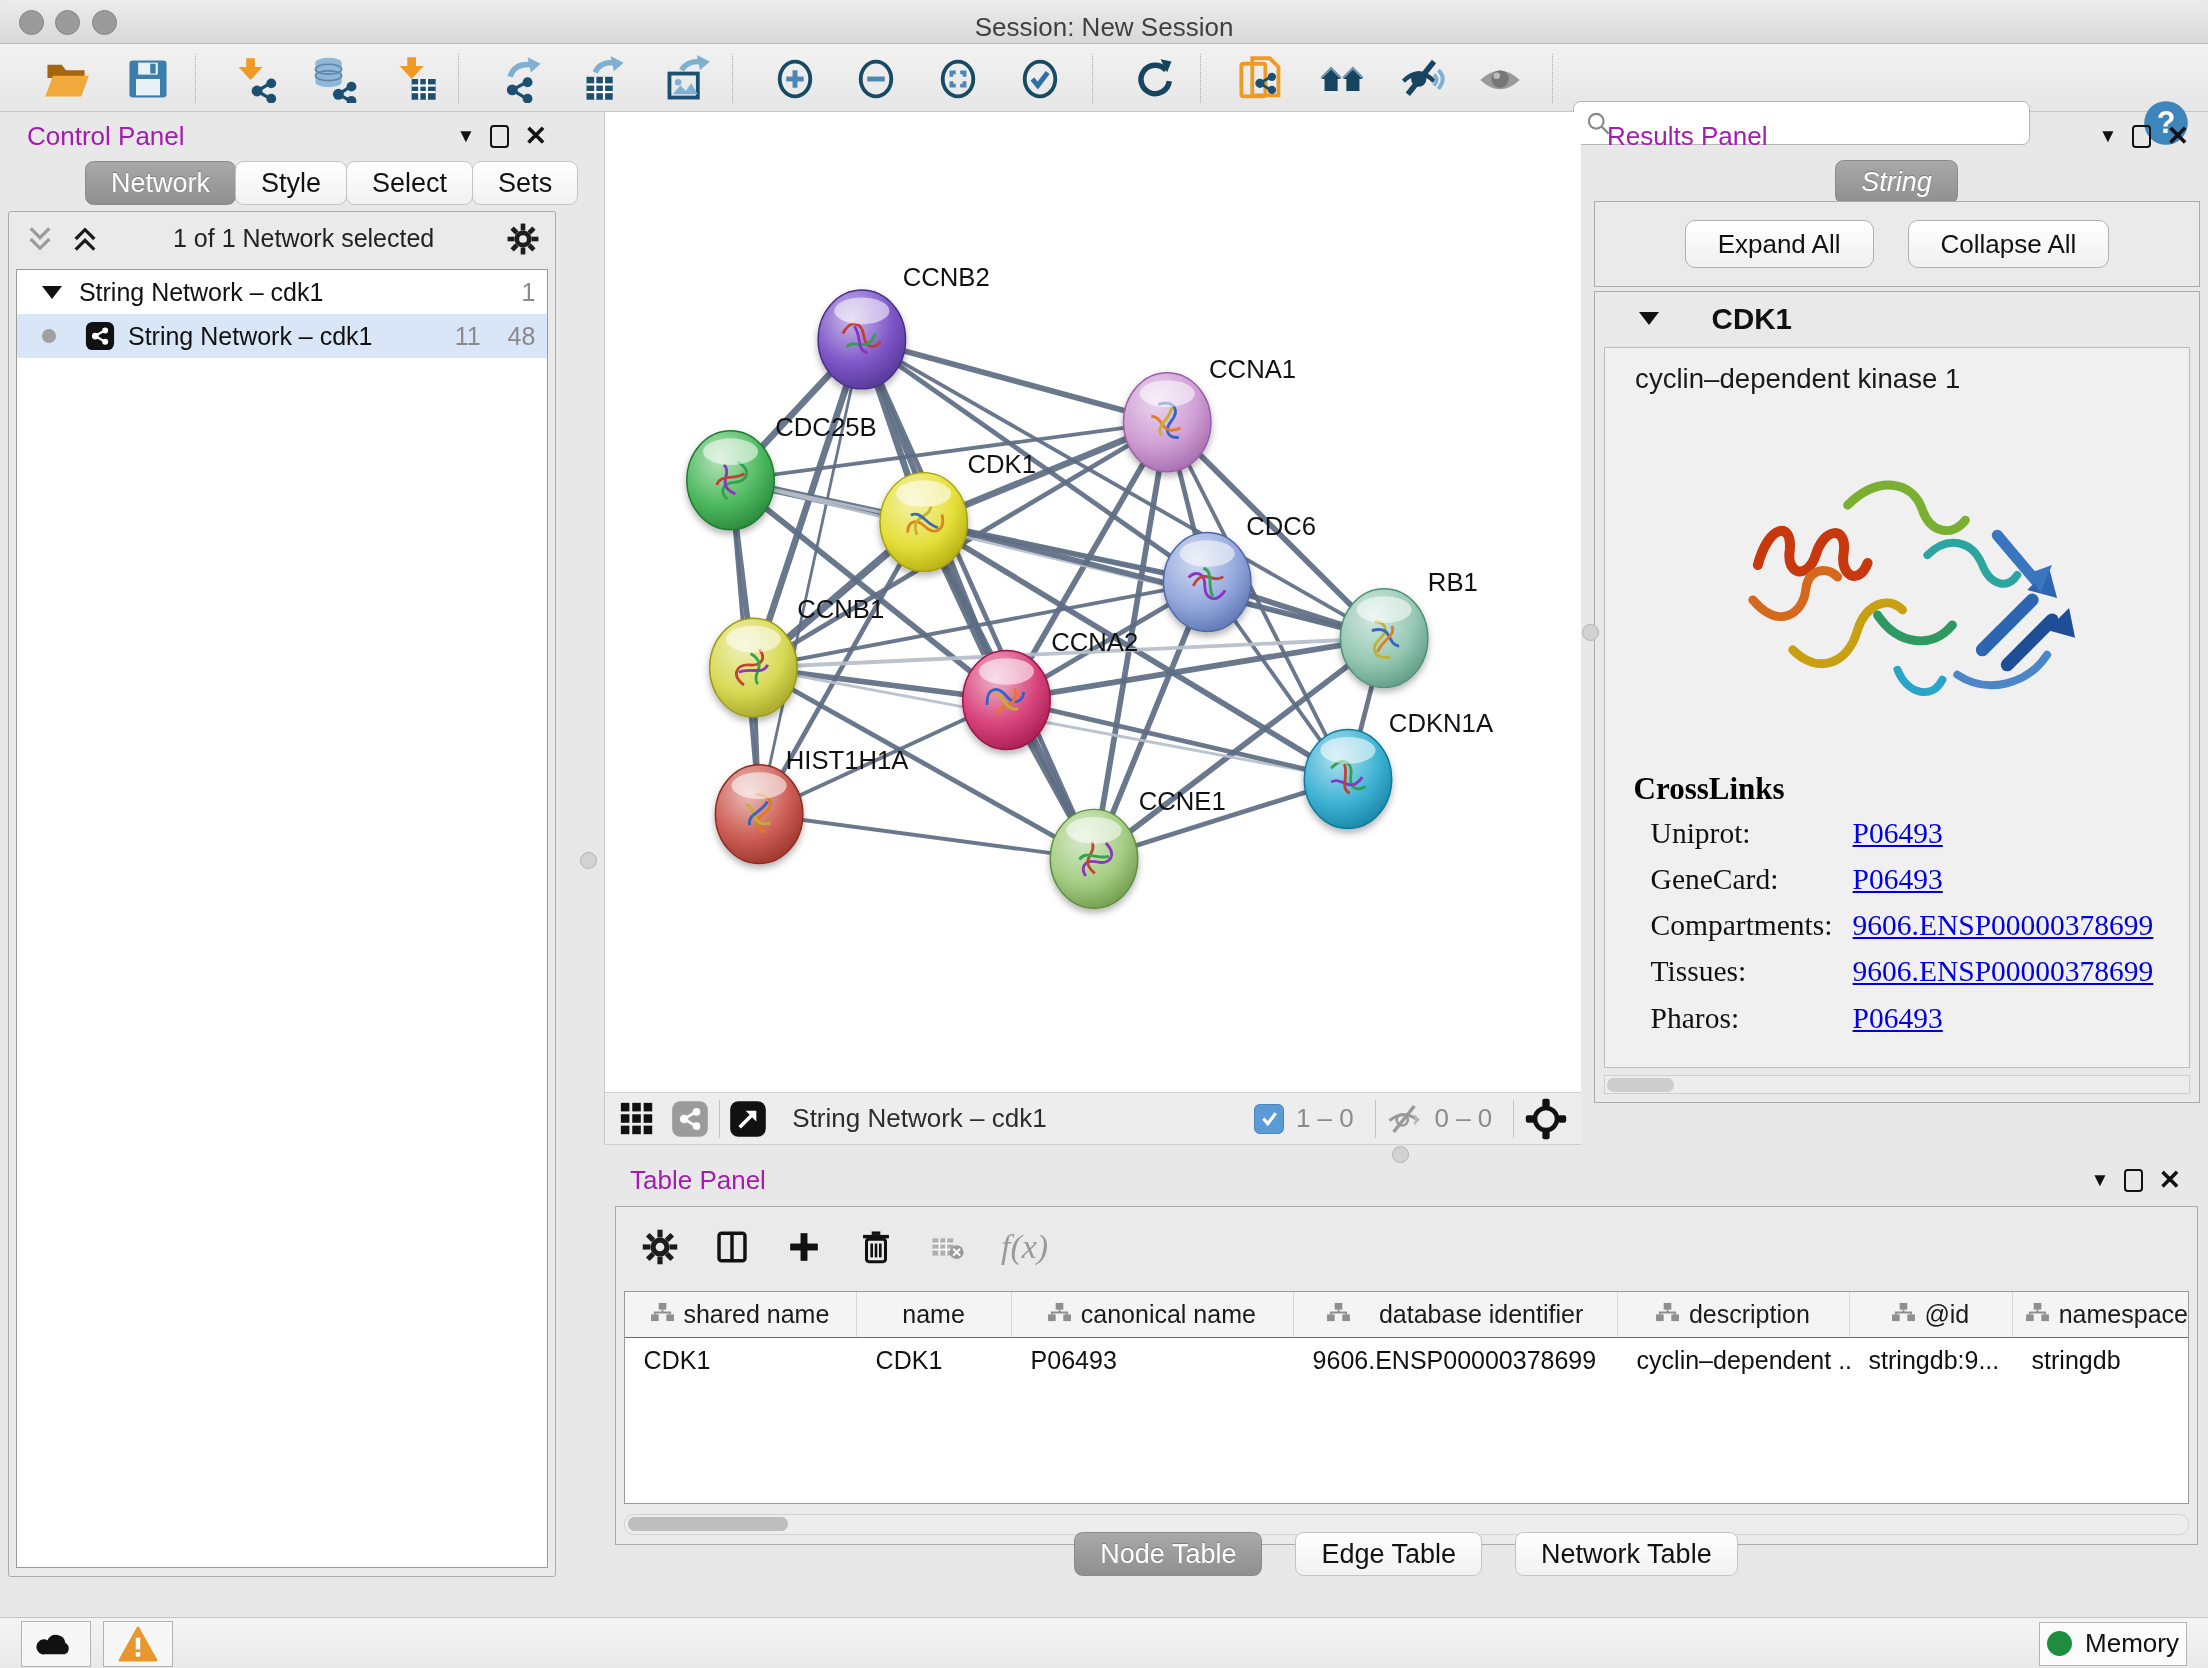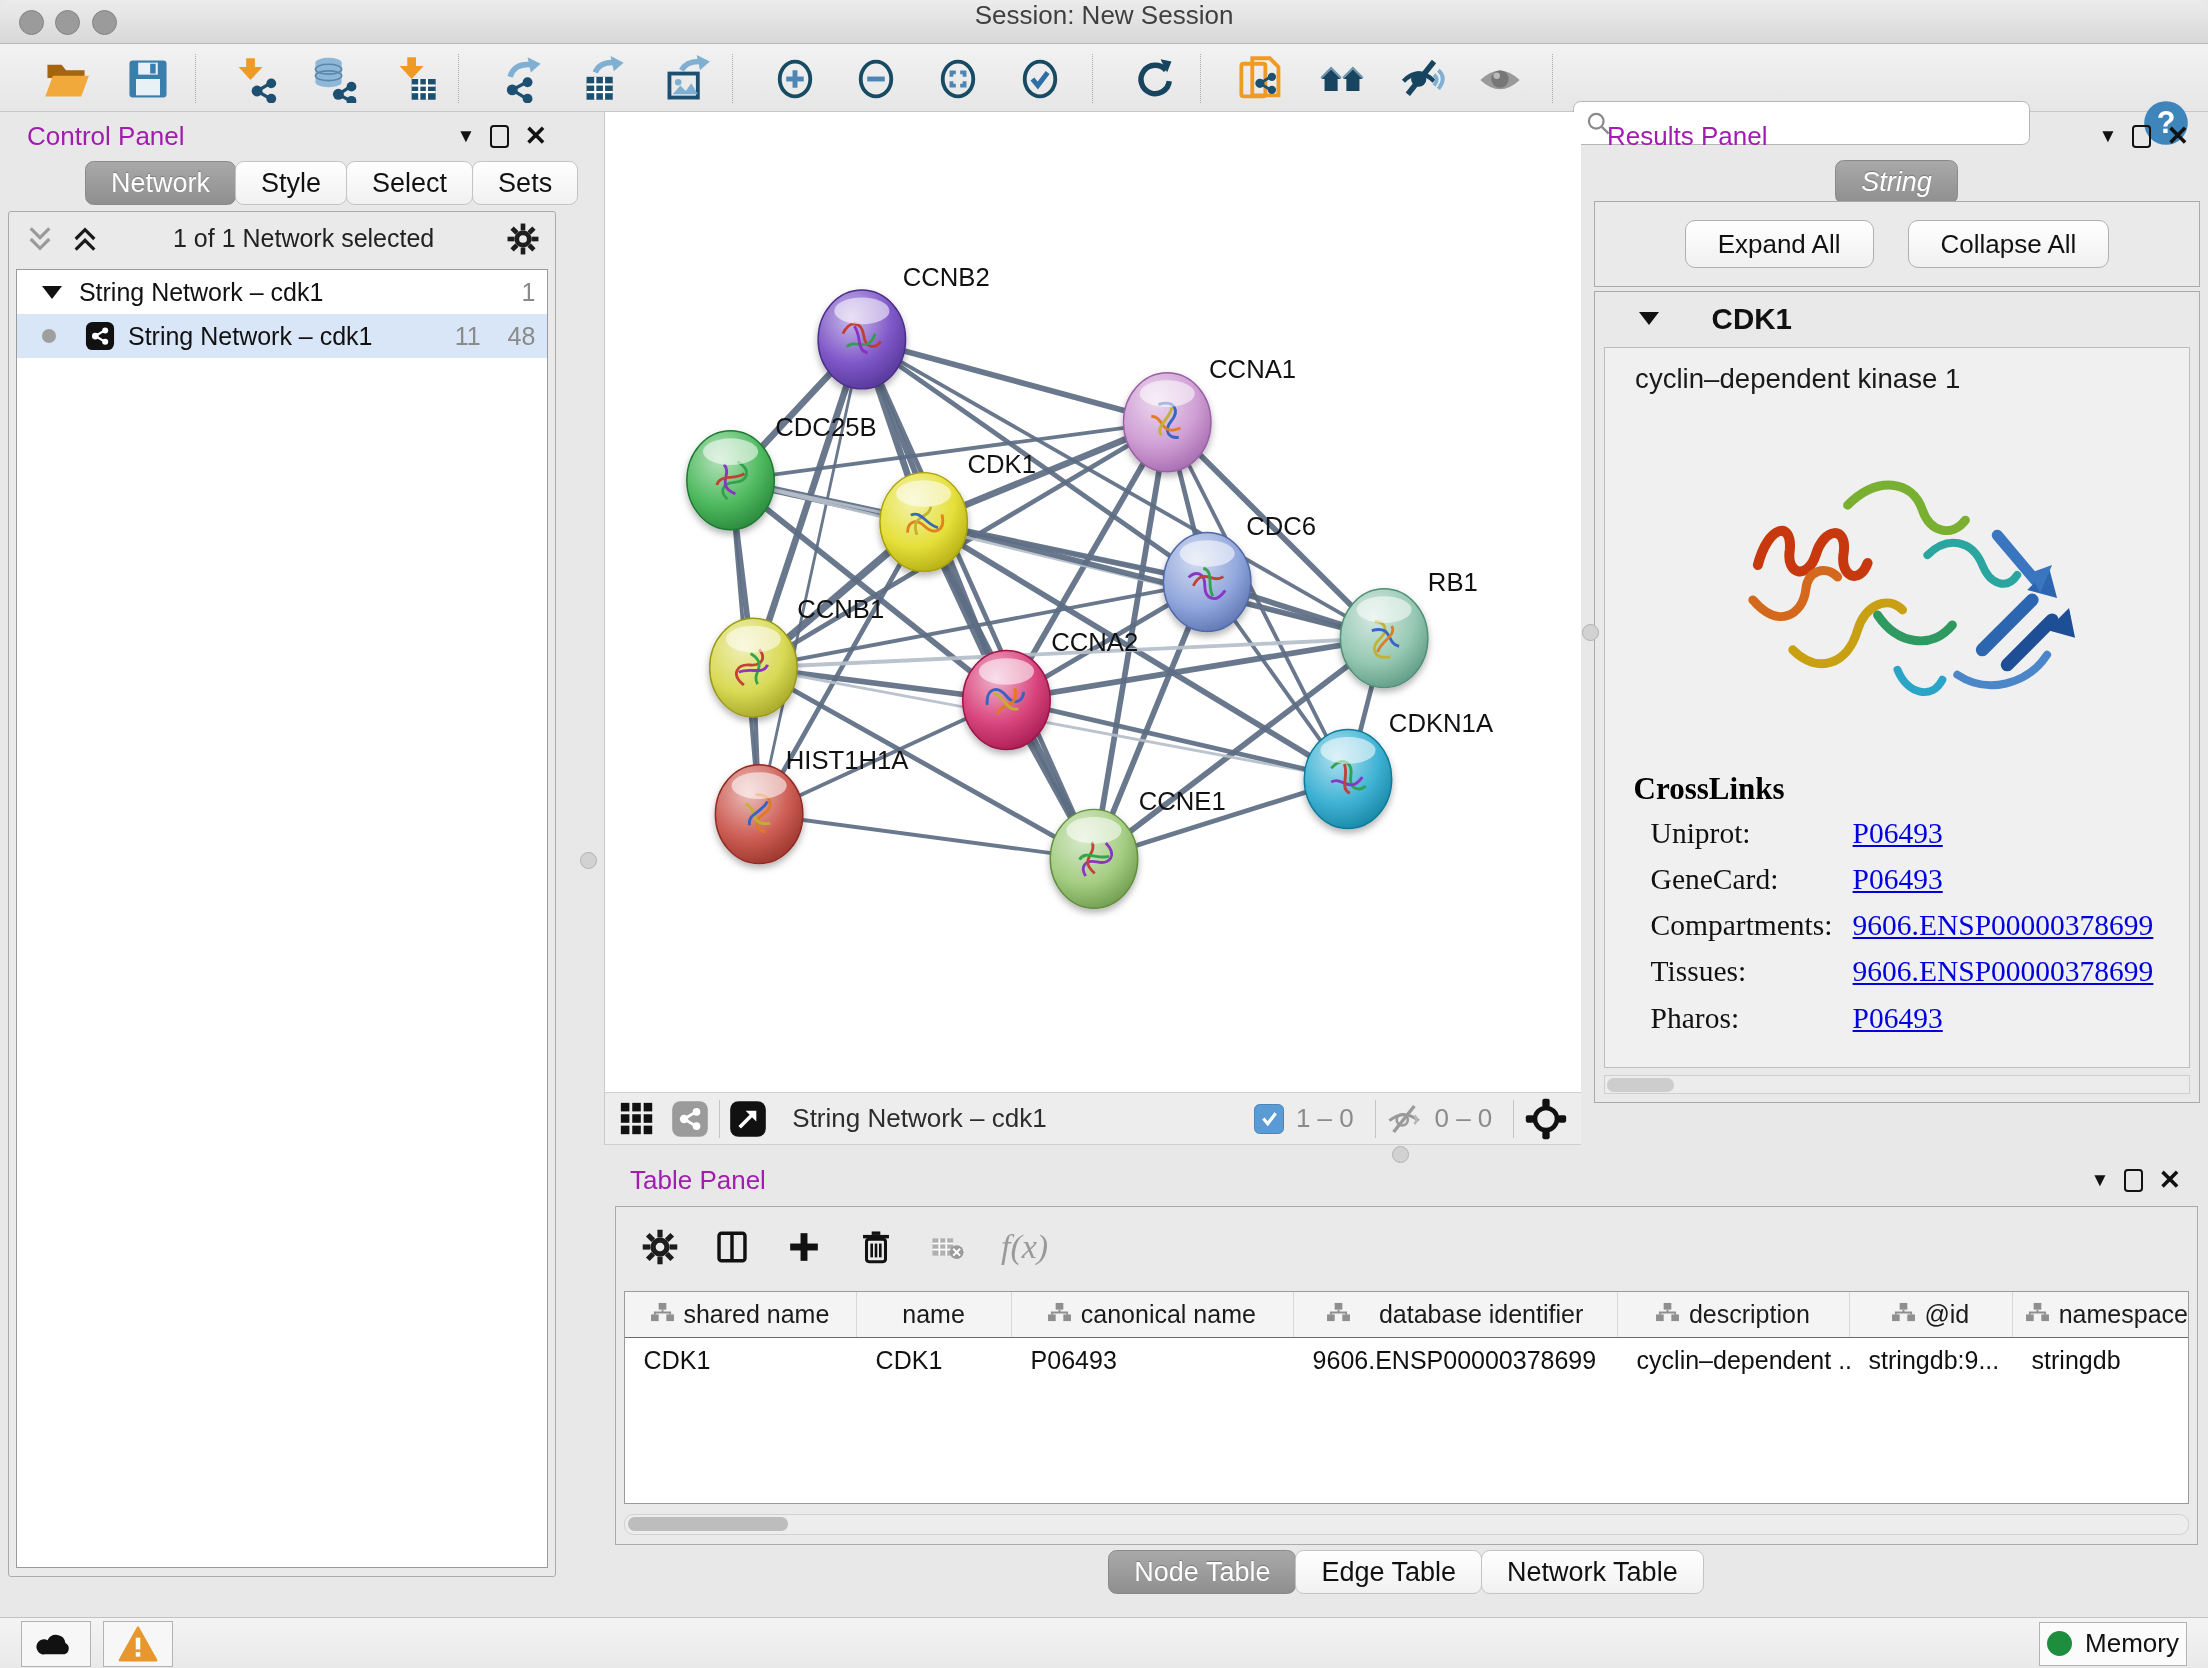--- a/index.html
+++ b/index.html
@@ -2,21 +2,21 @@
 <html style="font-size:15px"><head>
 <meta charset="utf-8">
 <style>
   * { margin:0; padding:0; box-sizing:border-box; }
   html,body { width:2208px; height:1668px; background:#e8e8e8; font-family:"Liberation Sans",sans-serif; overflow:hidden; }
   .window { position:relative; width:2208px; height:1668px; background:#e8e8e8; }
 
   
   .titlebar { position:absolute; left:0; top:0; width:100%; height:44px;
     background:linear-gradient(#ececec,#d8d8d8); border-bottom:1px solid #b9b9b9;
-    border-radius:11.4px 11.4px 0 0; display:flex; align-items:flex-start; justify-content:center; }
+    border-radius:11.4px 11.4px 0 0; display:flex; align-items:flex-end; justify-content:center; }
   .tl-lights { position:absolute; left:19px; top:9.5px; display:flex; gap:11.4px; }
   .tl { width:25px; height:25px; border-radius:50%; background:#9b9b9b; border:1px solid #848484; }
   .win-title { font-size:26px; color:#3f3f3f; font-weight:500; }
 
   
   .toolbar { position:absolute; left:0; top:44px; width:100%; height:68px;
     background:linear-gradient(#f2f2f2,#e6e6e6); border-bottom:1px solid #c6c6c6; }
   .tbtn { position:absolute; top:7.6px; width:55px; height:55px; display:flex; align-items:center; justify-content:center; border-radius:5.7px; }
   .tbtn svg { width:48px; height:48px; }
   .tsep { position:absolute; top:9.5px; height:49px; width:0; border-left:1.9px dotted #a9a9a9; }
@@ -94,21 +94,21 @@
   .tp-tools { height:80px; display:flex; align-items:center; gap:34px; padding-left:25px; }
   .fx { font-family:"Liberation Serif",serif; font-style:italic; font-size:34px; color:#9a9a9a; }
   .ttable { position:absolute; left:7.6px; top:84px; right:7.6px; bottom:40px; background:#fff; border:1px solid #9a9a9a; overflow:hidden; }
   .thead { display:flex; height:46px; background:#f4f4f4; border-bottom:1.9px solid #6b6b6b; }
   .th { display:flex; align-items:center; justify-content:center; gap:9.5px; font-size:25px; color:#1a1a1a;
     border-right:1px solid #d8d8d8; overflow:hidden; white-space:nowrap; flex:none; }
   .trowt { display:flex; height:44px; align-items:center; }
   .td { font-size:25px; color:#111; padding-left:19px; overflow:hidden; white-space:nowrap; flex:none; }
   .tp-hscroll { position:absolute; left:7.6px; right:7.6px; bottom:9.5px; height:21px; background:#ededed; border:1px solid #d2d2d2; border-radius:9.5px; }
   .tp-thumb { position:absolute; left:3.8px; top:2.9px; width:160px; height:13.3px; background:#bdbdbd; border-radius:6.7px; }
-  .tp-tabs { position:absolute; left:0; right:0; top:392px; display:flex; justify-content:center; }
+  .tp-tabs { position:absolute; left:0; right:0; top:374px; display:flex; justify-content:center;gap:34px; }
 
   
   .sdot { position:absolute; width:17px; height:17px; border-radius:50%; background:#d2d2d2; border:1px solid #b2b2b2; }
 
   
   .statusbar { position:absolute; left:0; top:1617px; width:100%; height:51px; background:linear-gradient(#f4f4f4,#e9e9e9);
     border-top:1px solid #c3c3c3; }
   .sb-btn { position:absolute; top:2.9px; width:70px; height:46px; background:#f7f7f7; border:1.9px solid #b3b3b3;
     display:flex; align-items:center; justify-content:center; }
   .mem-btn { position:absolute; right:21px; top:3.8px; height:44px; background:#fbfbfb; border:1.9px solid #b3b3b3;

